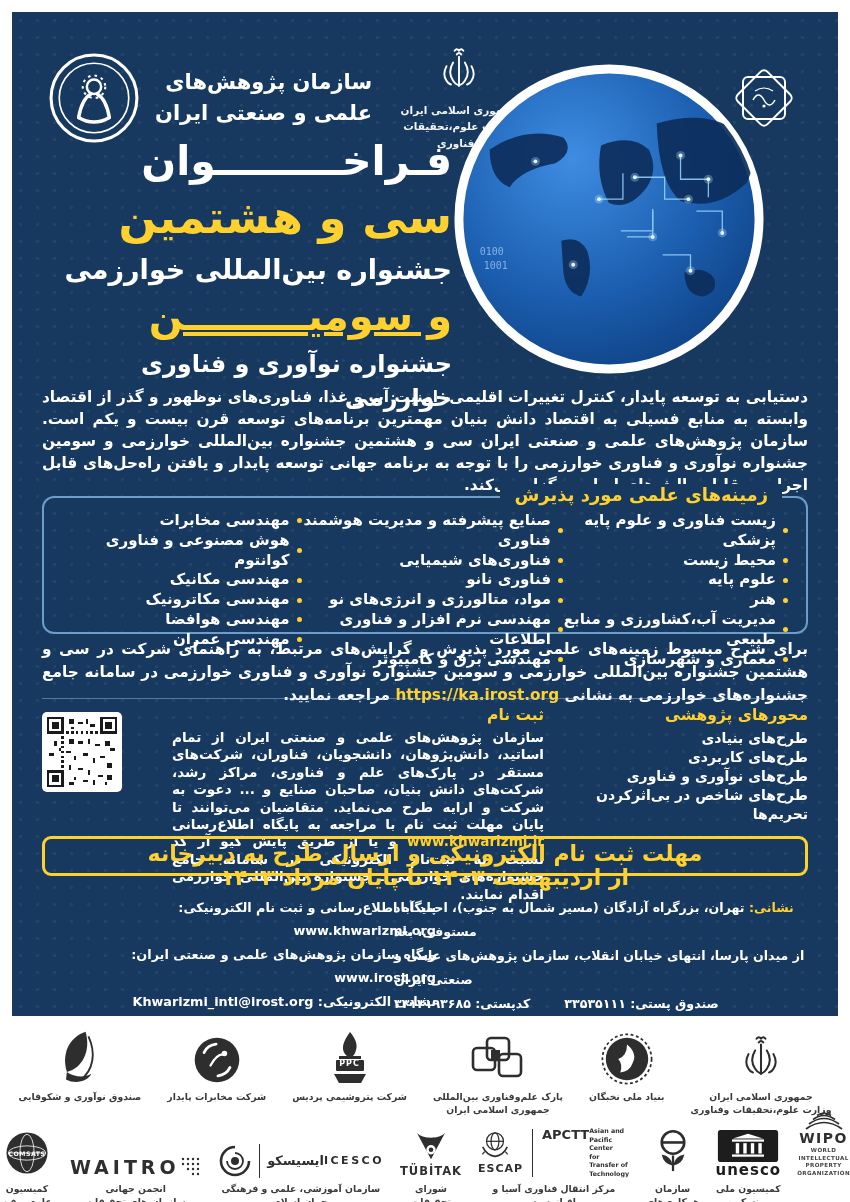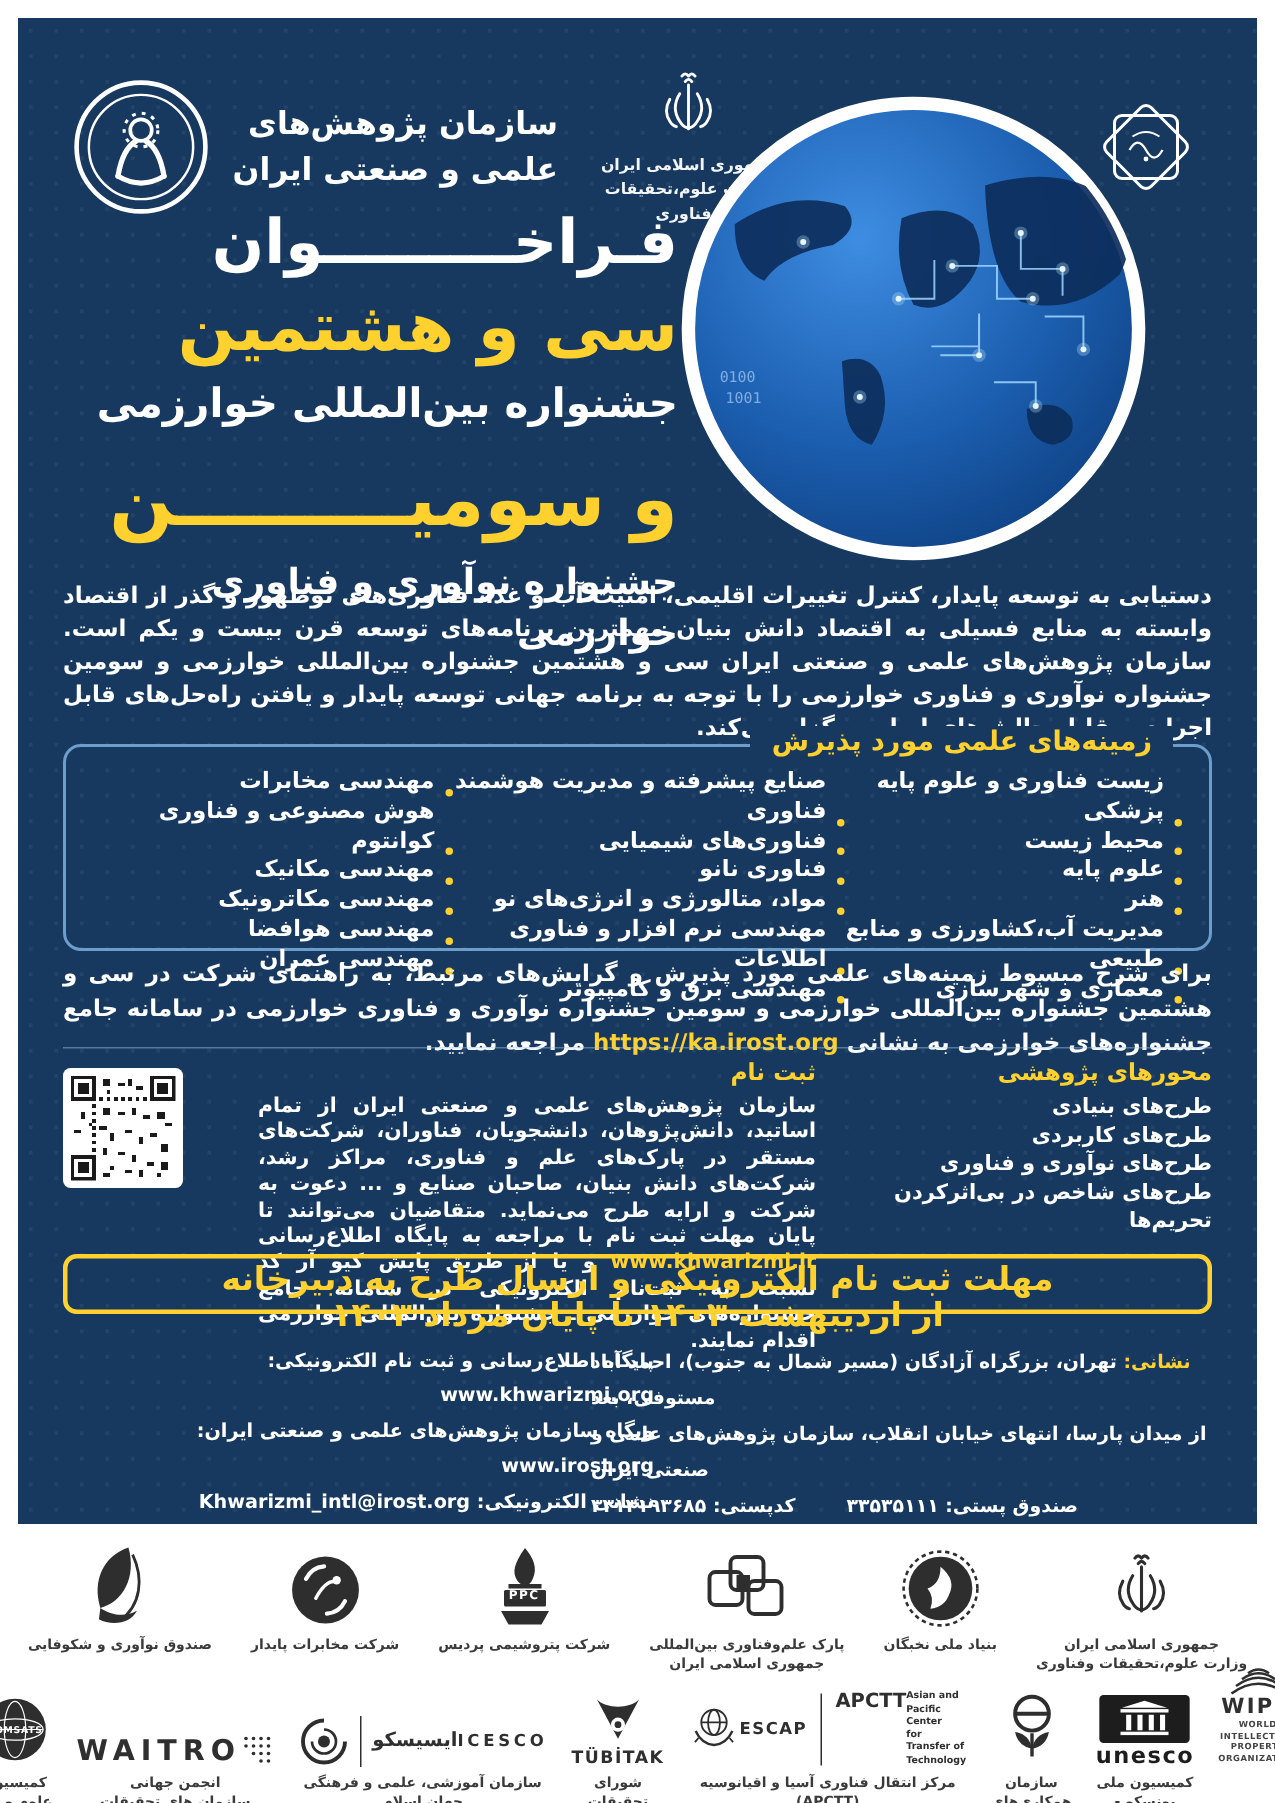--- a/index.html
+++ b/index.html
@@ -15,33 +15,33 @@
   .ministry-brand .cap{font-size:10.5px;line-height:1.55;font-weight:bold;opacity:.95;}
   .award{position:absolute;top:26px;right:14px;width:120px;height:120px;z-index:5;}
   .award-text{font-size:9.2px;letter-spacing:1.1px;fill:#ffffff;font-weight:bold;}
   
   .globe{position:absolute;top:48px;left:438px;width:318px;height:318px;z-index:2;}
   
   .headline{position:absolute;top:124px;left:26px;width:414px;text-align:right;z-index:3;}
   .h-call{font-size:41px;font-weight:bold;color:#ffffff;line-height:1.25;}
   .h-ed{font-size:45px;font-weight:bold;color:#ffd12f;line-height:1.3;margin-top:2px;}
   .h-fest{font-size:27px;font-weight:bold;color:#ffffff;line-height:1.35;margin-top:4px;}
-  .h-third{font-size:50px;font-weight:bold;color:#ffd12f;line-height:1.3;margin-top:13px;}
+  .h-third{font-size:40px;font-weight:bold;color:#ffd12f;line-height:1.3;margin-top:2px;text-decoration:underline;}
   .h-fest2{font-size:24px;font-weight:bold;color:#ffffff;line-height:1.4;margin-top:6px;}
   
   .intro{position:absolute;top:374px;left:30px;right:30px;margin:0;color:#fff;font-size:15.3px;
     font-weight:bold;line-height:22px;text-align:justify;}
   
   .fields{position:absolute;top:484px;left:30px;right:30px;height:134px;border:2px solid #6d9dcb;border-radius:12px;}
   .fields-title{position:absolute;top:-14px;right:24px;background:#17395f;padding:0 14px;color:#ffd12f;
     font-size:18px;font-weight:bold;}
   .fields-cols{display:flex;padding:13px 18px 0 18px;}
   .fields ul{list-style:none;margin:0;padding:0;}
   .fcol1{width:31%;} .fcol2{width:36%;} .fcol3{width:33%;}
-  .f-item{display:flex;align-items:flex-end;gap:7px;color:#fff;font-size:15px;font-weight:bold;line-height:19.8px;}
+  .f-item{display:flex;align-items:center;gap:7px;color:#fff;font-size:15px;font-weight:bold;line-height:19.8px;}
   .dot{width:5px;height:5px;border-radius:50%;background:#ffd12f;flex:0 0 auto;}
   
   .note{position:absolute;top:626px;left:30px;right:30px;margin:0;color:#fff;font-size:15.3px;font-weight:bold;
     line-height:23px;text-align:justify;}
   .ylink{color:#ffd12f;font-weight:bold;direction:ltr;unicode-bidi:isolate;cursor:pointer;}
   .divider{position:absolute;top:686px;left:30px;right:30px;height:1px;background:rgba(160,200,235,0.45);}
   
   .sec-title{color:#ffd12f;font-size:15.5px;font-weight:bold;margin-bottom:5px;}
   .research{position:absolute;top:694px;right:30px;width:252px;text-align:right;}
   .research ul{list-style:none;margin:0;padding:0;}
@@ -79,21 +79,21 @@
   .waitro-row{display:flex;align-items:center;gap:0;}
   .waitro-word{font-size:19px;font-weight:bold;letter-spacing:4px;color:#2f2f2f;}
   .icesco-row{display:flex;align-items:center;gap:7px;direction:ltr;}
   .icesco-bar{width:1.5px;height:34px;background:#2f2f2f;}
   .icesco-texts{display:flex;flex-direction:row;align-items:center;line-height:1.1;}
   .icesco-fa{font-size:13px;font-weight:bold;color:#2f2f2f;}
   .icesco-en{font-size:11px;font-weight:bold;letter-spacing:2.5px;color:#2f2f2f;}
   .tub-col{display:flex;flex-direction:column;align-items:center;}
   .tub-word{font-size:11.5px;font-weight:bold;letter-spacing:1px;color:#2f2f2f;margin-top:2px;}
   .escap-row{display:flex;align-items:center;gap:9px;direction:ltr;}
-  .escap-col{display:flex;flex-direction:row;align-items:center;}
+  .escap-col{display:flex;flex-direction:column;align-items:flex-start;}
   .escap-word{font-size:11px;font-weight:bold;color:#2f2f2f;letter-spacing:1px;}
   .vline{width:1.5px;height:48px;background:#2f2f2f;}
   .apctt-col{display:flex;flex-direction:row;align-items:flex-start;}
   .apctt-word{font-size:13px;font-weight:bold;color:#2f2f2f;}
   .apctt-sub{font-size:6.3px;font-weight:bold;color:#2f2f2f;white-space:pre-line;line-height:1.35;text-align:left;}
   .unesco-col{display:flex;flex-direction:column;align-items:center;}
   .unesco-word{font-size:15px;font-weight:bold;color:#1d1d1d;letter-spacing:1px;line-height:1;margin-top:1px;}
   .wipo-col{display:flex;flex-direction:column;align-items:center;direction:ltr;}
   .wipo-word{font-size:14px;font-weight:bold;color:#2f2f2f;letter-spacing:1.5px;line-height:1.1;}
   .wipo-sub{font-size:5.6px;font-weight:bold;color:#444;white-space:pre-line;line-height:1.4;text-align:center;letter-spacing:.4px;}

